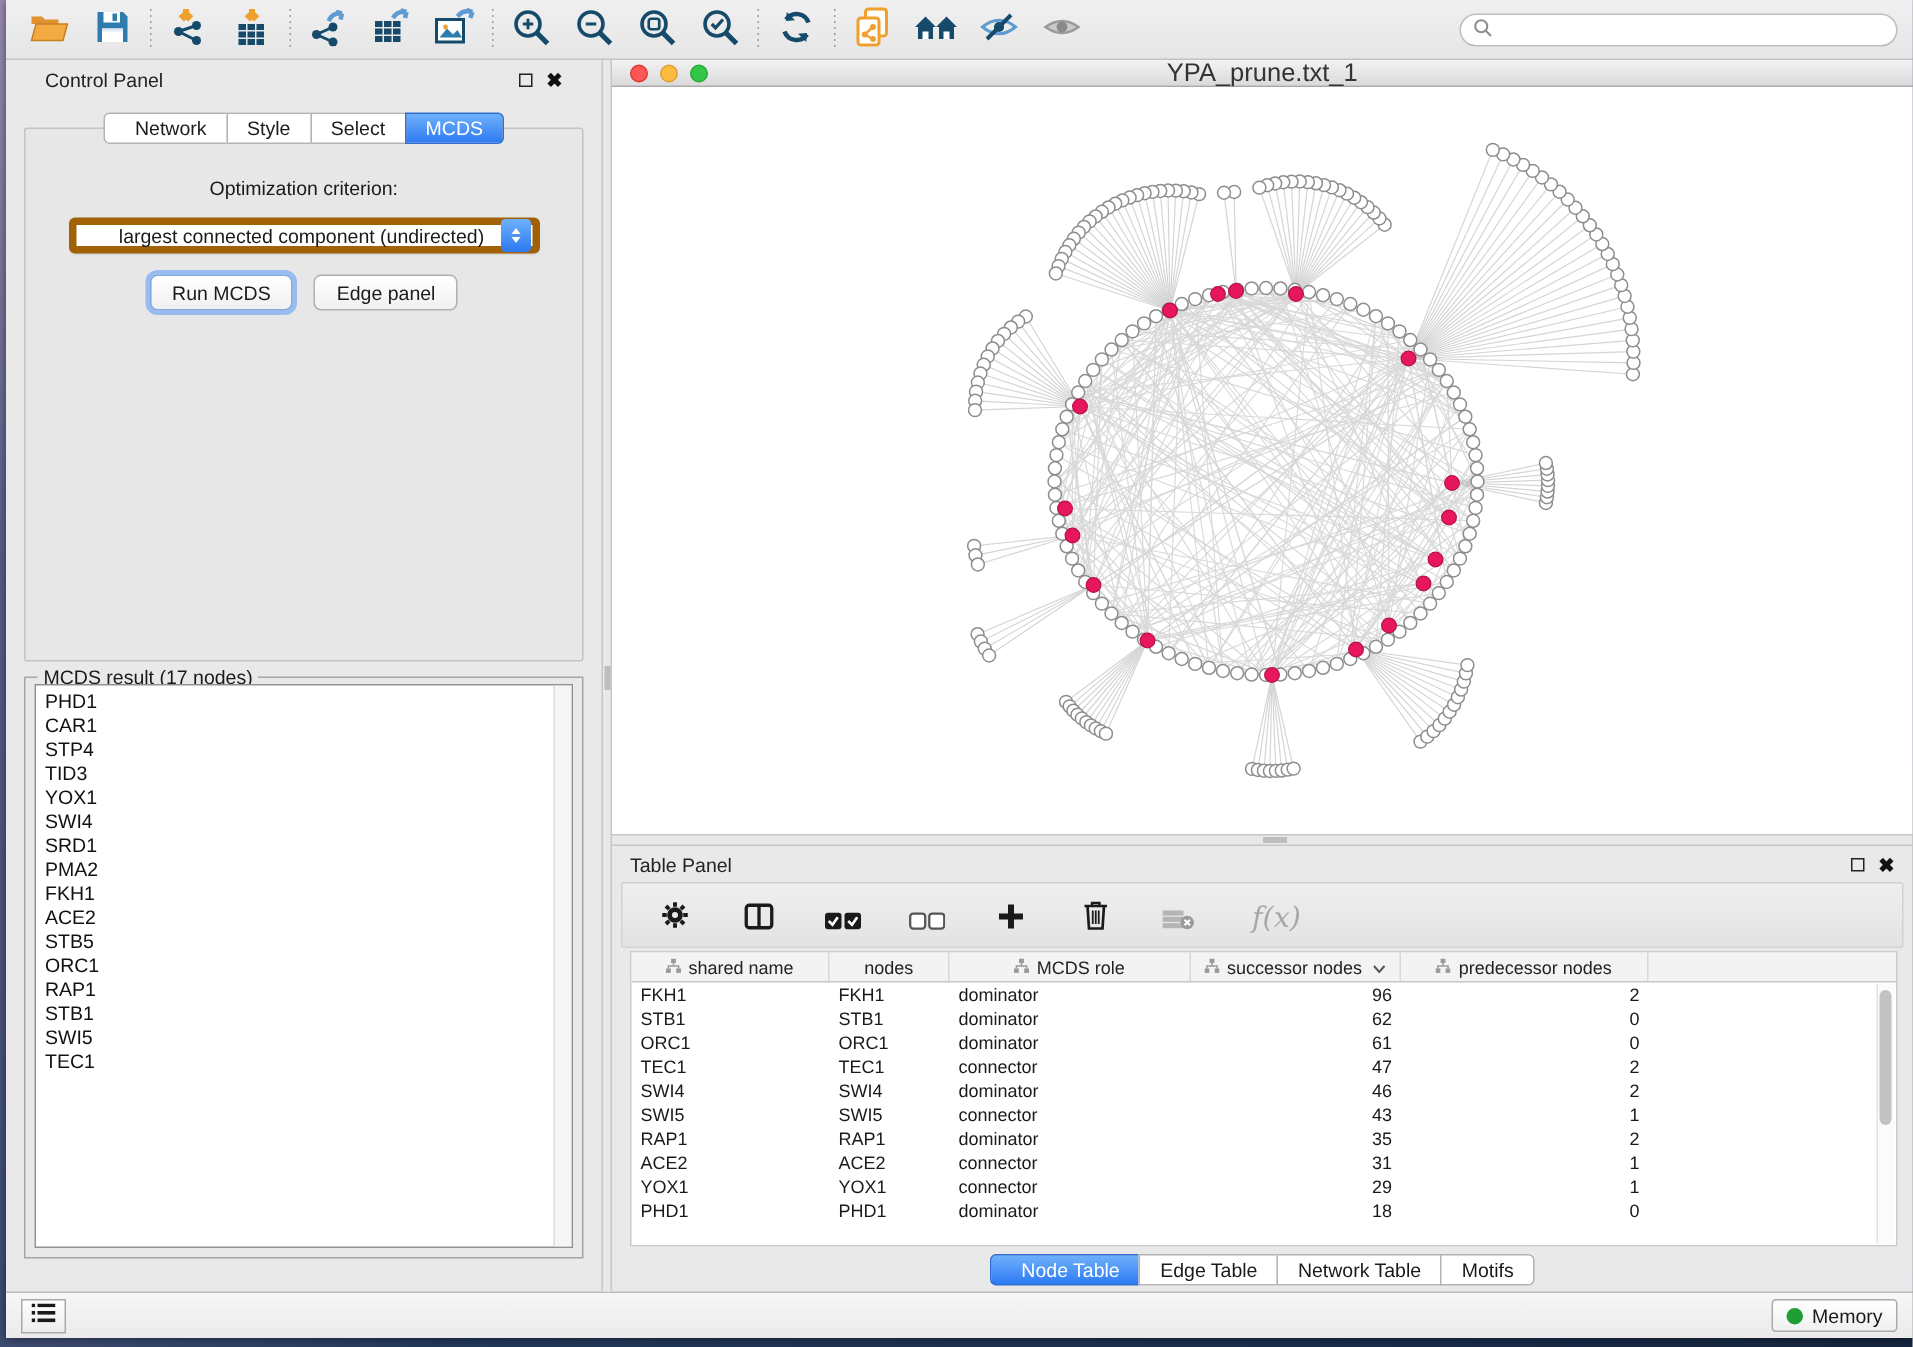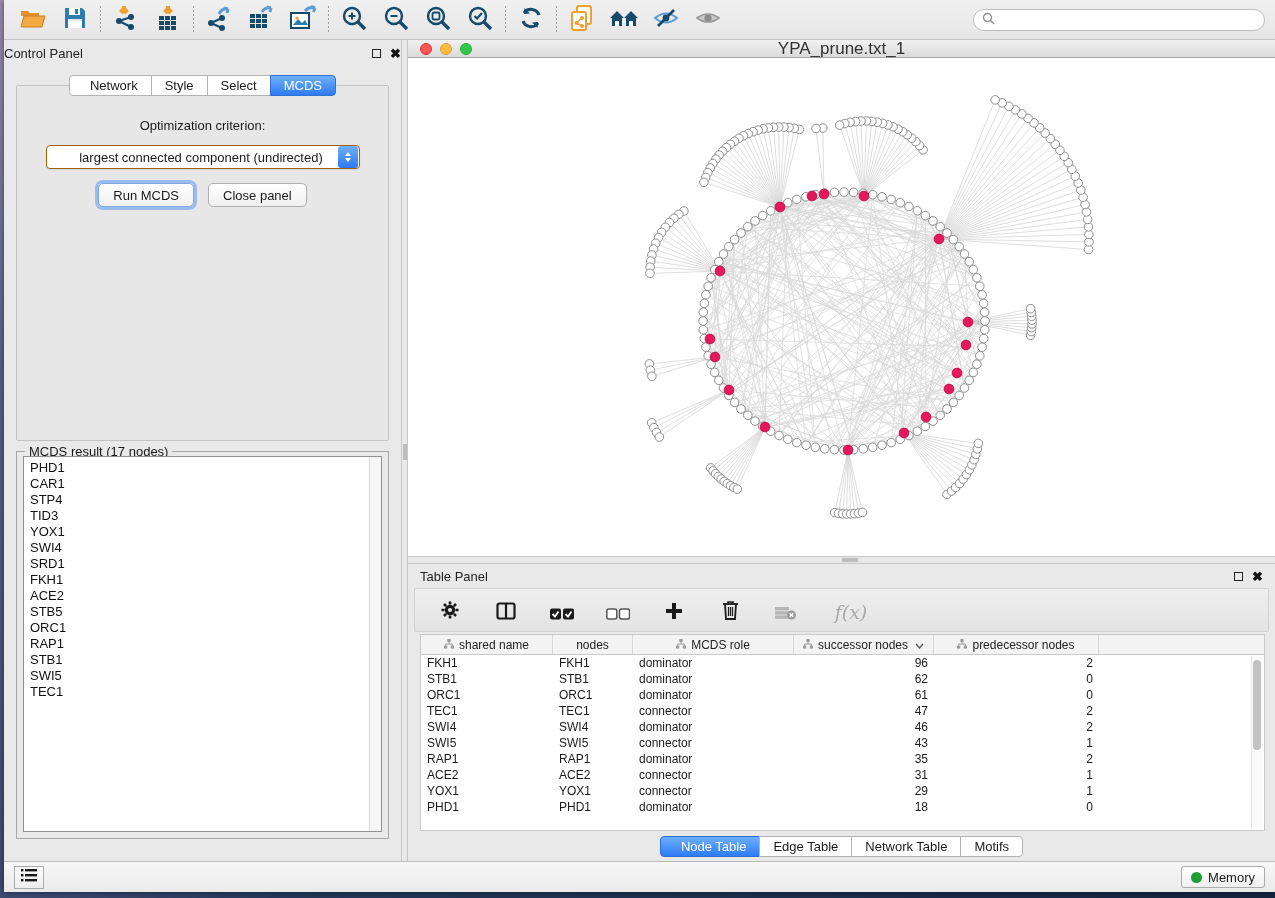--- a/index.html
+++ b/index.html
@@ -17,35 +17,35 @@
           background-size:1px 4px; }
   .searchbox { position:absolute; right:10px; top:9px; width:292px; height:22px; background:#fff;
                border:1px solid #bdbdbd; border-radius:12px; display:flex; align-items:center; padding-left:8px; }
   .searchbox input { border:none; outline:none; flex:1; font-size:12px; background:transparent; padding-left:5px; }
 
   
   .main { flex:1; display:flex; min-height:0; }
 
   
   .cp { width:397px; flex:none; background:#e9e9e9; display:flex; flex-direction:column; min-height:0; }
-  .cp-header { height:26px; display:flex; align-items:center; padding:0 0; flex:none; }
+  .cp-header { height:26px; display:flex; align-items:center; padding:0 26px; flex:none; }
   .panel-title { font-size:13px; color:#222; }
   .win-ctrls { margin-left:auto; display:flex; align-items:center; gap:9px; }
   .float-box { width:9px; height:9px; border:1.5px solid #222; }
   .close-x { font-size:13px; font-weight:bold; color:#111; line-height:1; }
   .cp-tabs { display:flex; justify-content:center; margin-top:9px; position:relative; z-index:2; flex:none; }
   .tab { padding:2px 13px; height:21px; background:#fff; border:1px solid #b3b3b3; margin-left:-1px;
          font-size:13px; display:flex; align-items:center; }
   .tab:first-child { border-radius:4px 0 0 4px; margin-left:0;padding-left:20px; }
   .tab:last-child { border-radius:0 4px 4px 0; }
   .tab.sel { background:linear-gradient(#6fb0fb,#2e7bf3); color:#fff; border-color:#2f6fd2; }
   .cp-content { margin:-11px 12px 0 12px; border:1px solid #c3c3c3; background:#e7e7e7; border-radius:2px;
                 height:356px; flex:none; padding-top:32px; text-align:center; }
   .opt-label { font-size:13px; margin-bottom:12px; }
-  .select { width:314px; height:24px; margin:0 auto; background:#fff; border:1px solid #a16207; border-radius:4px;
+  .select { width:314px; height:24px; margin:0 auto; background:#fff; border:5px solid #a16207; border-radius:4px;
             display:flex; align-items:center; position:relative; box-shadow:0 1px 1px rgba(0,0,0,.08); }
   .select .val { flex:1; text-align:center; font-size:13px; padding-left:18px; white-space:nowrap; }
   .select .cap { width:20px; height:22px; margin:0; border-radius:3px; background:linear-gradient(#6fb0fb,#2d79f0);
                  display:flex; flex-direction:column; align-items:center; justify-content:center; gap:2px; margin-right:1px;}
   .chev { width:0; height:0; border-left:3.5px solid transparent; border-right:3.5px solid transparent; }
   .chev.up { border-bottom:4px solid #fff; }
   .chev.dn { border-top:4px solid #fff; }
   .btn-row { display:flex; justify-content:center; gap:14px; margin-top:14px; }
   .mac-btn { height:24px; padding:0 14px; background:linear-gradient(#fff,#f0f0f0); border:1px solid #b0b0b0;
              border-radius:5px; font-size:13px; display:flex; align-items:center; }
@@ -318,34 +318,35 @@
         <div class="opt-label">Optimization criterion:</div>
         <div class="select">
           <span class="val">largest connected component (undirected)</span>
           <span class="cap">
               <span class="chev up"></span>
               <span class="chev dn"></span>
             </span>
         </div>
         <div class="btn-row">
           <div class="mac-btn focused">Run MCDS</div>
-          <div class="mac-btn">Close panel</div>
+          <div class="mac-btn">Edge panel</div>
         </div>
       </div>
       <div class="mcds-group">
         <span class="mcds-legend">MCDS result (17 nodes)</span>
         <div class="mcds-list" id="mcds-list">
           <div class="list-scroll"></div>
         <div class="item">PHD1</div>
             <div class="item">CAR1</div>
             <div class="item">STP4</div>
             <div class="item">TID3</div>
             <div class="item">YOX1</div>
             <div class="item">SWI4</div>
             <div class="item">SRD1</div>
+            <div class="item">PMA2</div>
             <div class="item">FKH1</div>
             <div class="item">ACE2</div>
             <div class="item">STB5</div>
             <div class="item">ORC1</div>
             <div class="item">RAP1</div>
             <div class="item">STB1</div>
             <div class="item">SWI5</div>
             <div class="item">TEC1</div>
           </div>
       </div>

